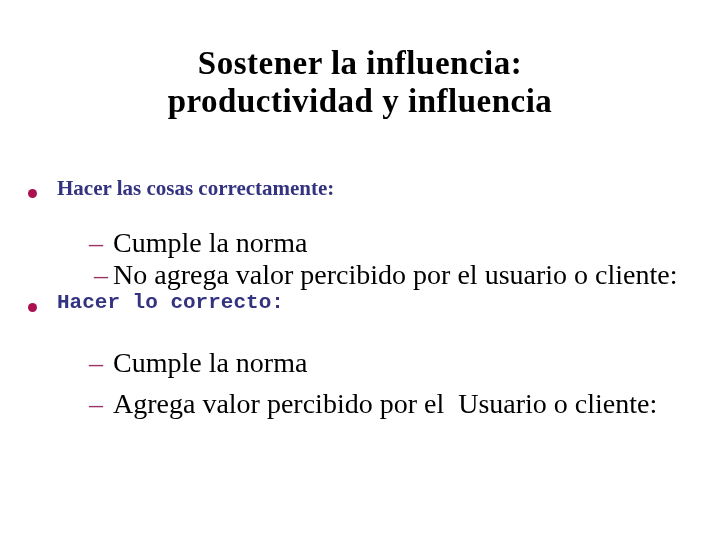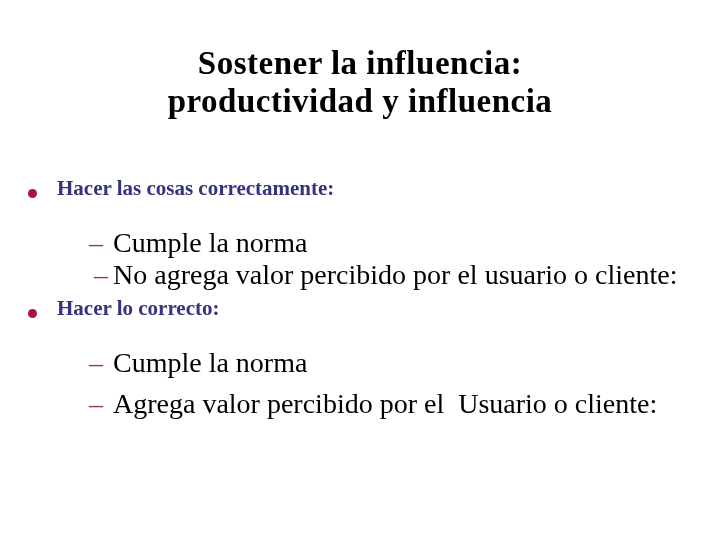--- a/index.html
+++ b/index.html
@@ -47,21 +47,21 @@
     margin-top: 9px;
   }
   .bullet-row .label {
     margin-left: 20px;
     font-weight: bold;
     font-size: 21px;
     line-height: 25px;
     color: var(--bullet_label, #333380);
   }
   #bullet-1 { top: 176px; }
-  #bullet-2 { top: 296px; }
+  #bullet-2 { top: 290px; font-family: Liberation Mono, monospace; }
 
   
   .sub-row {
     position: absolute;
     left: 61px;
     font-size: 28px;
     line-height: 23px;
     color: var(--sub_text, #000000);
     white-space: pre-wrap;
   }

